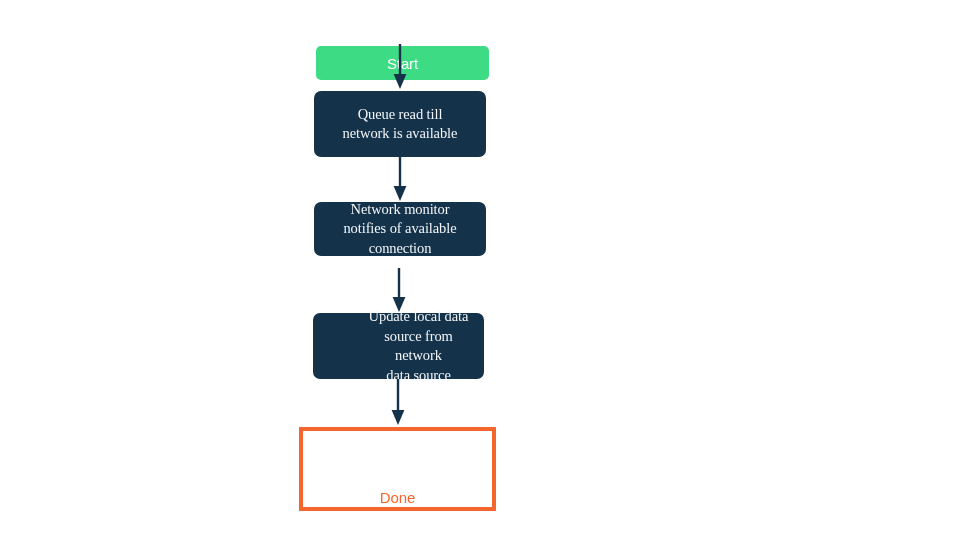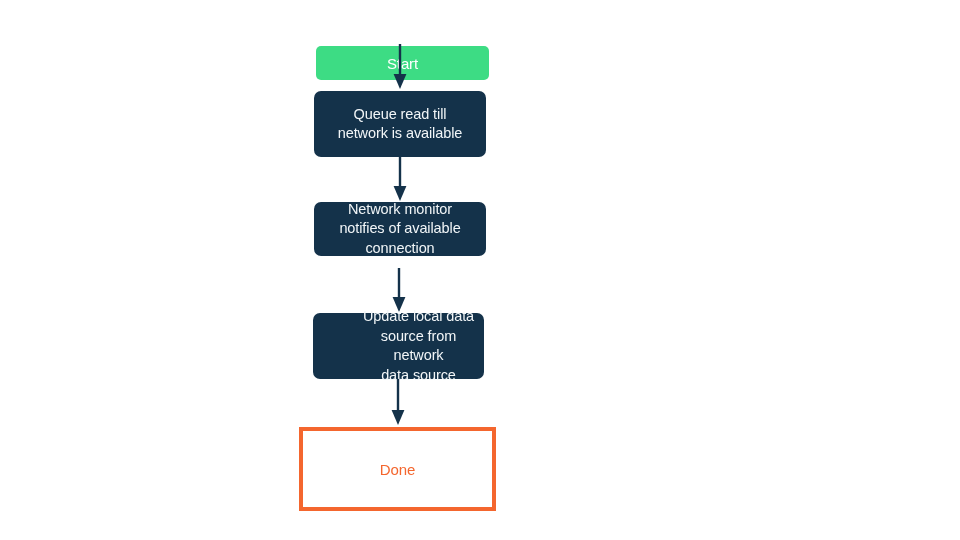--- a/index.html
+++ b/index.html
@@ -51,20 +51,21 @@
     line-height: 19px;
   }
 
   
   .node-process {
     background: #14324a;
     border-radius: 7px;
     color: #f2f6f8;
     font-size: 14.5px;
     line-height: 19.5px;
+    font-family: Liberation Serif, serif;
   }
 
   
   .node-end {
     background: #ffffff;
     border: 4px solid #f4662e;
     border-radius: 0;
     color: #f4662e;
     font-size: 15px;
     line-height: 19px;
@@ -124,17 +125,17 @@
 data source</span>
   </div>
 
   <div class="connector" style="left:389px; top:379px; width:18px; height:48px;">
     <svg width="18" height="48" viewBox="0 0 18 48" aria-hidden="true">
       <line x1="9" y1="0" x2="9" y2="33" stroke="#14324a" stroke-width="2.4"></line>
       <polygon points="9,46 2.6,31 15.4,31" fill="#14324a"></polygon>
     </svg>
   </div>
 
-  <div class="node node-end" style="left:299px; top:427px; width:197px; height:84px;">
+  <div class="node node-end" style="left:299px; top:427px; width:197px; height:84px;align-items:flex-end;">
     <span class="node-label">Done</span>
   </div>
 
 </div>
 
 </body></html>

